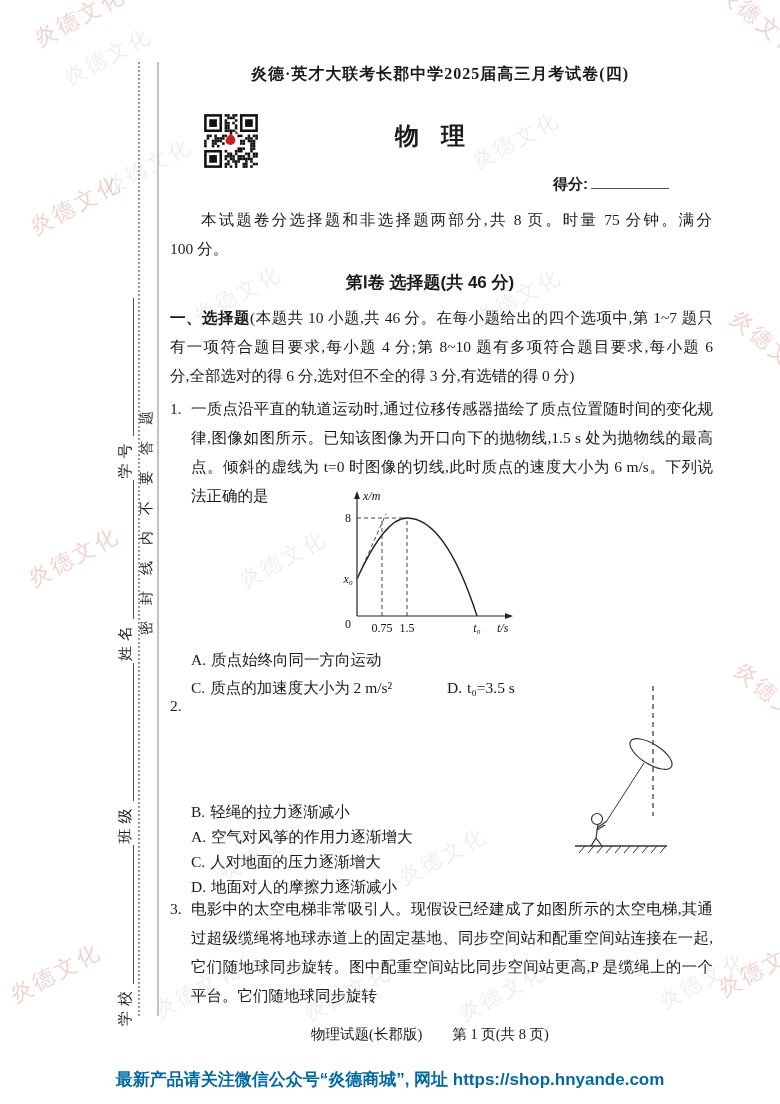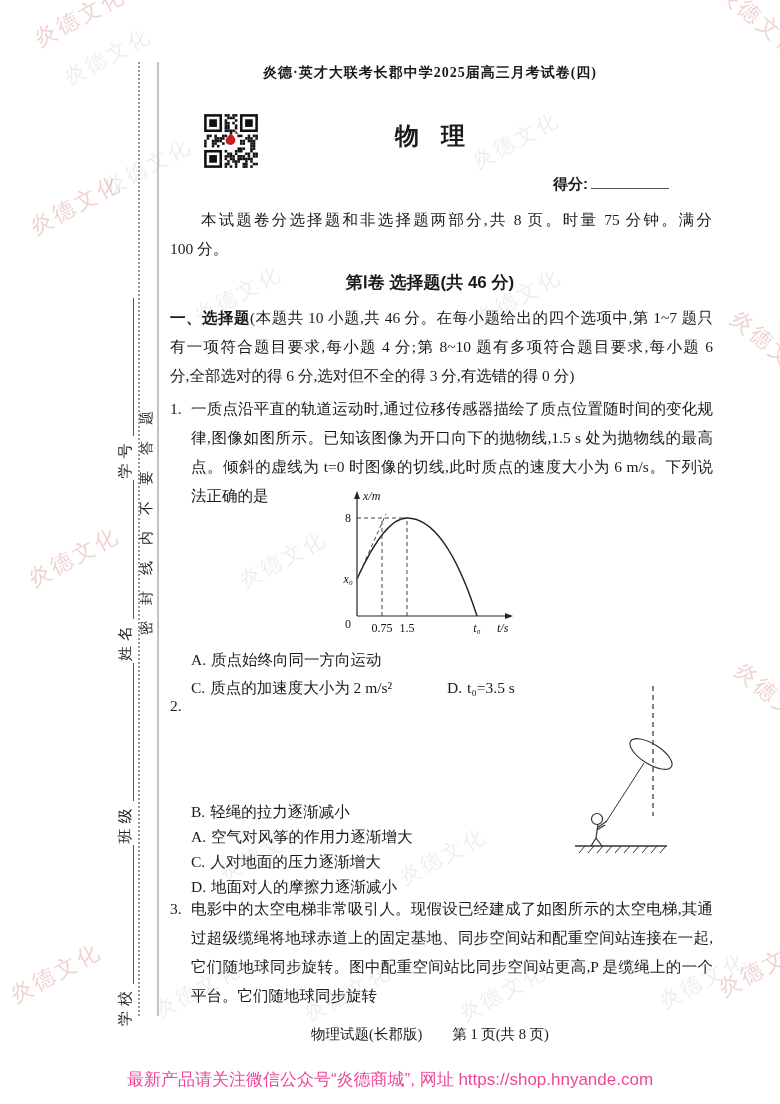--- a/index.html
+++ b/index.html
@@ -15,21 +15,21 @@
   .vline-solid{left:157px;top:62px;height:954px;width:0;border-left:2px solid #c2c2c2;}
   .fields-rot{left:-242px;top:650px;width:730px;height:22px;transform:rotate(-90deg);
               display:flex;align-items:flex-end;font-size:15px;color:#222;
               font-family:"Liberation Sans",sans-serif;}
   .fields-rot .flabel{letter-spacing:5px;white-space:nowrap;line-height:18px;}
   .fields-rot .blank{flex:1;border-bottom:1.5px solid #555;height:15px;margin:0 2px;}
   .seal-rot{left:18px;top:495px;width:260px;height:20px;transform:rotate(-90deg);
             font-size:14px;letter-spacing:16px;color:#222;white-space:nowrap;
             font-family:"Liberation Sans",sans-serif;}
   
-  .title{top:64px;left:150px;width:560px;text-align:center;font-size:14px;font-weight:bold;letter-spacing:1px;}
+  .title{top:64px;left:160px;width:560px;text-align:center;font-size:16px;font-weight:bold;letter-spacing:1px;}
   .qr{top:109px;left:199px;width:64px;height:64px;}
   .subject{top:120px;left:150px;width:560px;text-align:center;font-size:24px;font-weight:bold;}
   .subject span{letter-spacing:22px;margin-right:-22px;}
   .score{top:175px;left:553px;font-family:"Liberation Sans",sans-serif;font-weight:bold;font-size:15px;}
   .score .line{display:inline-block;width:78px;border-bottom:1.5px solid #555;height:4px;margin-left:3px;}
   
   .bodytxt{font-size:15.5px;line-height:29px;}
   .jl{text-align:justify;text-align-last:justify;}
   .intro{top:205px;left:170px;width:542px;font-weight:normal;}
   .intro .ind{text-indent:2em;}
@@ -49,22 +49,22 @@
   .q2 .qlines{width:413px;}
   .q2 .ql{line-height:27px;}
   .q2opts{top:799px;left:191px;width:420px;}
   .q2opts div{height:25px;line-height:25px;}
   .fig2{top:682px;left:571px;width:148px;height:182px;}
   .q3{top:894px;left:170px;width:543px;}
   .q3 .qlines{width:522px;}
   
   .footer{top:1025px;left:150px;width:560px;text-align:center;font-size:14.5px;}
   .footer .fr{margin-left:30px;}
-  .promo{top:1068px;left:0;width:780px;text-align:center;font-weight:normal;font-size:17px;
-         color:#ec4899;font-family:"Liberation Sans",sans-serif;}
+  .promo{top:1068px;left:0;width:780px;text-align:center;font-weight:bold;font-size:17px;
+         color:#0369a1;font-family:"Liberation Sans",sans-serif;}
   svg text{font-family:"Liberation Serif","DejaVu Serif",serif;}
 </style>
 </head>
 <body>
 
 <div class="page">
 
   <span class="wm pink abs" style="left:30px;top:2px;transform:rotate(-28deg);">炎德文化</span>
   <span class="wm pink abs" style="left:710px;top:6px;transform:rotate(40deg);">炎德文化</span>
   <span class="wm pink abs" style="left:26px;top:190px;transform:rotate(-28deg);">炎德文化</span>

